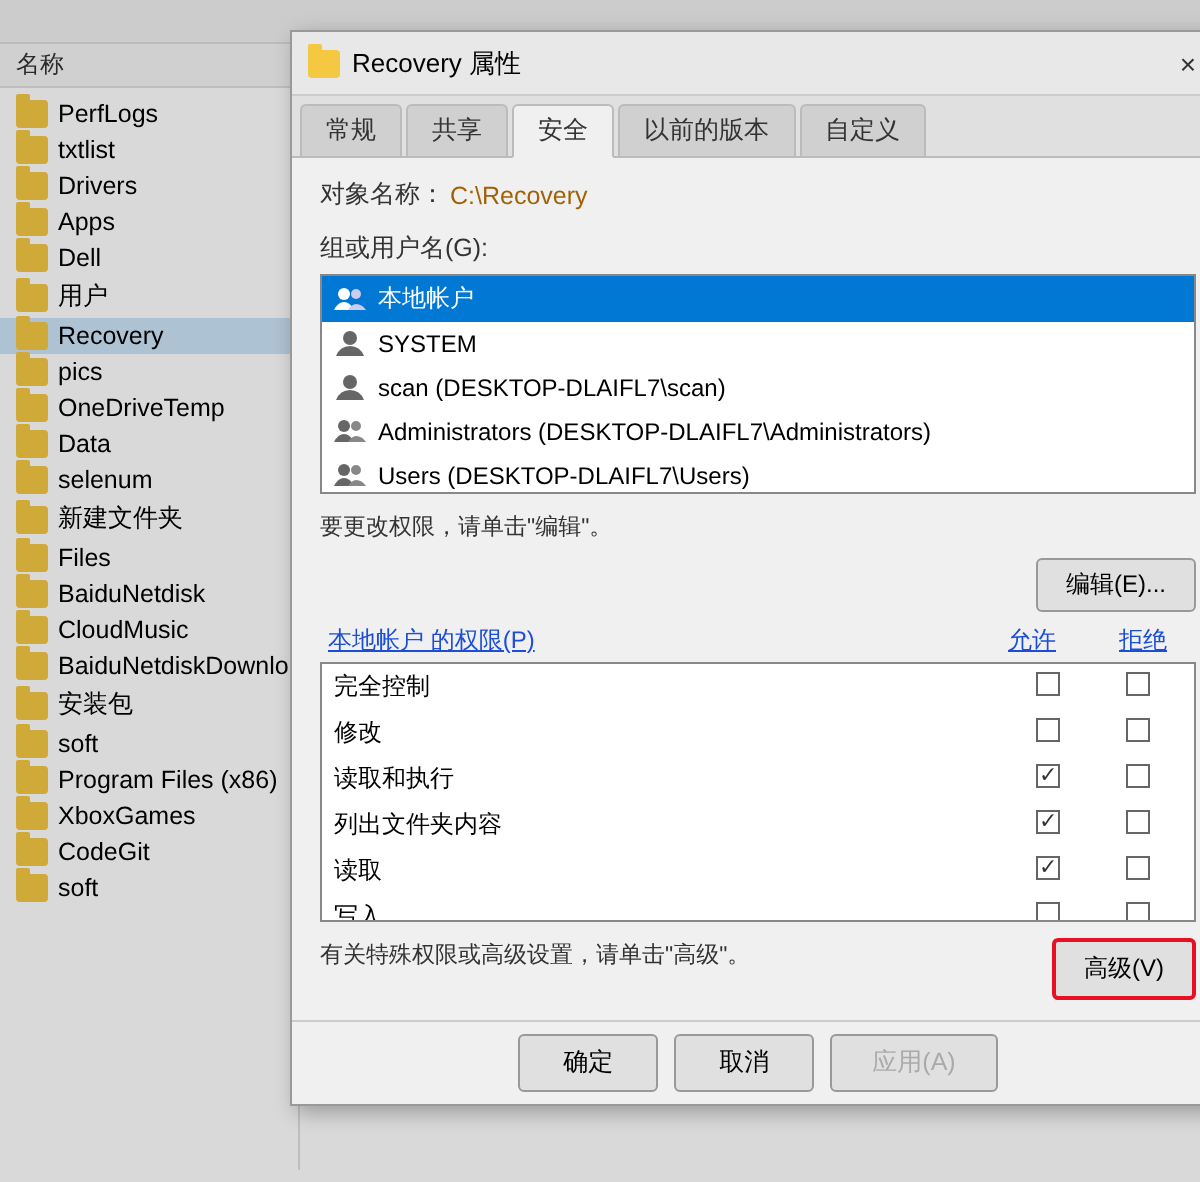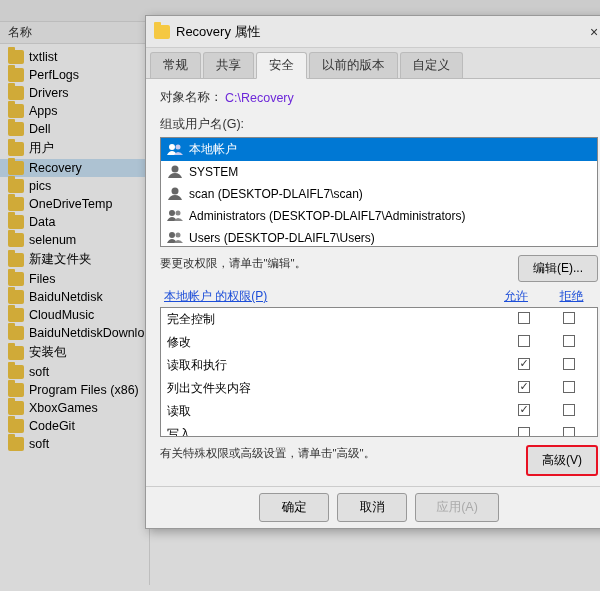--- a/index.html
+++ b/index.html
@@ -220,21 +220,21 @@
       font-size: 12.5px;
     }
 
     .field-label {
       width: 65px;
       color: #333;
       flex-shrink: 0;
     }
 
     .field-value {
-      color: #6d28d9;
+      color: #a16207;
     }
 
     .section-label {
       font-size: 12.5px;
       color: #333;
       margin-bottom: 4px;
     }
 
     
     .users-list {
@@ -266,20 +266,21 @@
     }
 
     .edit-btn {
       float: right;
       padding: 4px 14px;
       font-size: 12px;
       background: #e0e0e0;
       border: 1px solid #999;
       cursor: pointer;
       border-radius: 3px;
+      margin-top: 24px;
     }
 
     
     .perms-section {
       margin-top: 6px;
     }
 
     .perms-header-row {
       display: flex;
       font-size: 12px;
@@ -415,25 +416,25 @@
   <div class="explorer-columns">
     <span class="col-name">名称</span>
     <span class="col-date">修改日期</span>
     <span class="col-type">类型</span>
     <span class="col-size">大小</span>
   </div>
   <div class="explorer-content">
     <div class="sidebar" id="sidebar-container">
     <div class="sidebar-item">
           <div class="folder-icon"></div>
+          <span>PerfLogs</span>
+        </div>
+        <div class="sidebar-item">
+          <div class="folder-icon"></div>
           <span>txtlist</span>
-        </div>
-        <div class="sidebar-item">
-          <div class="folder-icon"></div>
-          <span>PerfLogs</span>
         </div>
         <div class="sidebar-item">
           <div class="folder-icon"></div>
           <span>Drivers</span>
         </div>
         <div class="sidebar-item">
           <div class="folder-icon"></div>
           <span>Apps</span>
         </div>
         <div class="sidebar-item">

